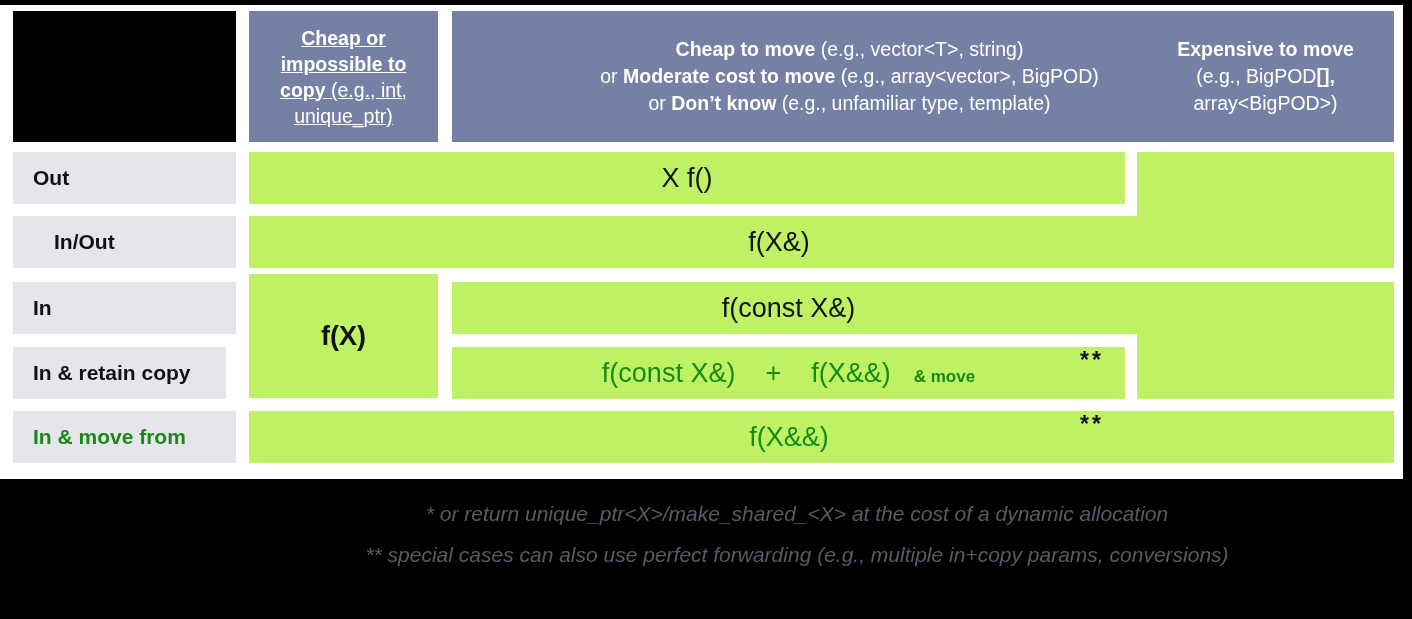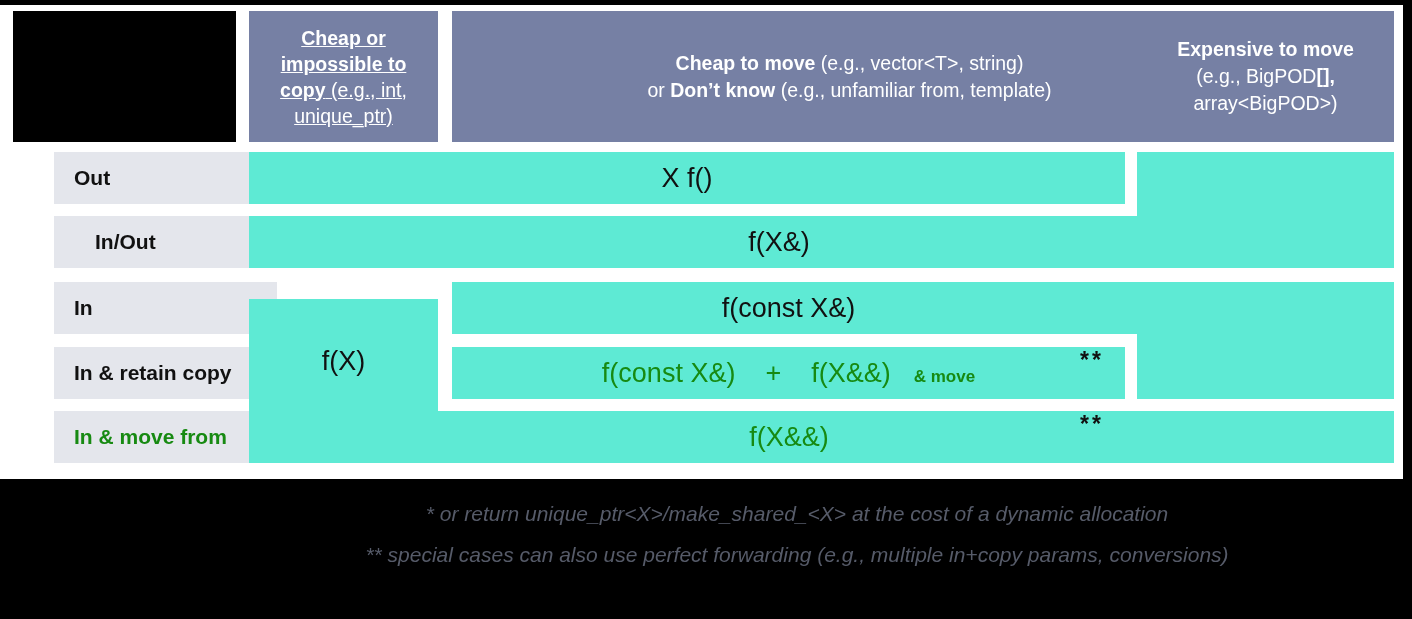--- a/index.html
+++ b/index.html
@@ -13,26 +13,26 @@
   .hdr{
     background:#7680a4;color:#ffffff;
     display:flex;flex-direction:column;justify-content:center;align-items:center;
     text-align:center;font-size:19.5px;line-height:27px;
   }
   .hdr .hline{white-space:nowrap;}
   .hdr .b{font-weight:bold;}
   
   .lbl{
     background:#e4e6ec;color:#111111;font-weight:bold;font-size:21px;
-    display:flex;align-items:center;padding-left:20px;box-sizing:border-box;margin-left:41px;
+    display:flex;align-items:center;padding-left:20px;box-sizing:border-box;
   }
   .lbl.green{color:#178a12;}
   
   .cell{
-    background:#5eead4;color:#111111;font-size:27px;
+    background:#bef264;color:#111111;font-size:27px;
     display:flex;align-items:center;justify-content:center;
   }
   .cell .inner{
     position:absolute;left:0;top:0;height:100%;
     display:flex;align-items:center;justify-content:center;
   }
   .green-text{color:#178a12;}
   .plus{margin:0 30px;}
   .small-note{font-size:17px;font-weight:600;margin-left:23px;}
   .stars{
@@ -58,21 +58,22 @@
 
   <div class="abs hdr" style="left:249px;top:11px;width:189px;height:131px;line-height:26px;text-decoration:underline;">
     <div class="hline"><span class="b">Cheap or</span></div>
     <div class="hline"><span class="b">impossible to</span></div>
     <div class="hline"><span class="b">copy</span><span> (e.g., int,</span></div>
     <div class="hline"><span>unique_ptr)</span></div>
   </div>
 
   <div class="abs hdr" style="left:452px;top:11px;width:795px;height:131px;">
     <div class="hline"><span class="b">Cheap to move</span><span> (e.g., vector&lt;T&gt;, string)</span></div>
-    <div class="hline"><span>or </span><span class="b">Don’t know</span><span> (e.g., unfamiliar from, template)</span></div>
+    <div class="hline"><span>or </span><span class="b">Moderate cost to move</span><span> (e.g., array&lt;vector&gt;, BigPOD)</span></div>
+    <div class="hline"><span>or </span><span class="b">Don’t know</span><span> (e.g., unfamiliar type, template)</span></div>
   </div>
 
   <div class="abs hdr" style="left:1137px;top:11px;width:257px;height:131px;justify-content:center;">
     <div class="hline"><span class="b">Expensive to move</span></div>
     <div class="hline"><span>(e.g., BigPOD</span><span class="b">[],</span></div>
     <div class="hline"><span>array&lt;BigPOD&gt;)</span></div>
   </div>
 
   <div class="abs lbl" style="left:13px;top:152px;width:223px;height:52px;">
       <span>Out</span>
@@ -95,21 +96,21 @@
     </div>
 
   <div class="abs cell" style="left:1137px;top:152px;width:257px;height:116px;"></div>
 
   <div class="abs cell" style="left:249px;top:216px;width:985px;height:52px;">
     <div class="inner" style="width:1060px;">
         <span>f(X&amp;)</span>
       </div>
   </div>
 
-  <div class="abs cell" style="left:249px;top:299px;width:189px;height:124px;">
+  <div class="abs cell" style="left:249px;top:274px;width:189px;height:124px;font-weight:bold;">
       <span>f(X)</span>
     </div>
 
   <div class="abs cell" style="left:452px;top:282px;width:942px;height:52px;">
     <div class="inner" style="width:673px;">
         <span>f(const X&amp;)</span>
       </div>
   </div>
 
   <div class="abs cell" style="left:1137px;top:282px;width:257px;height:117px;"></div>

